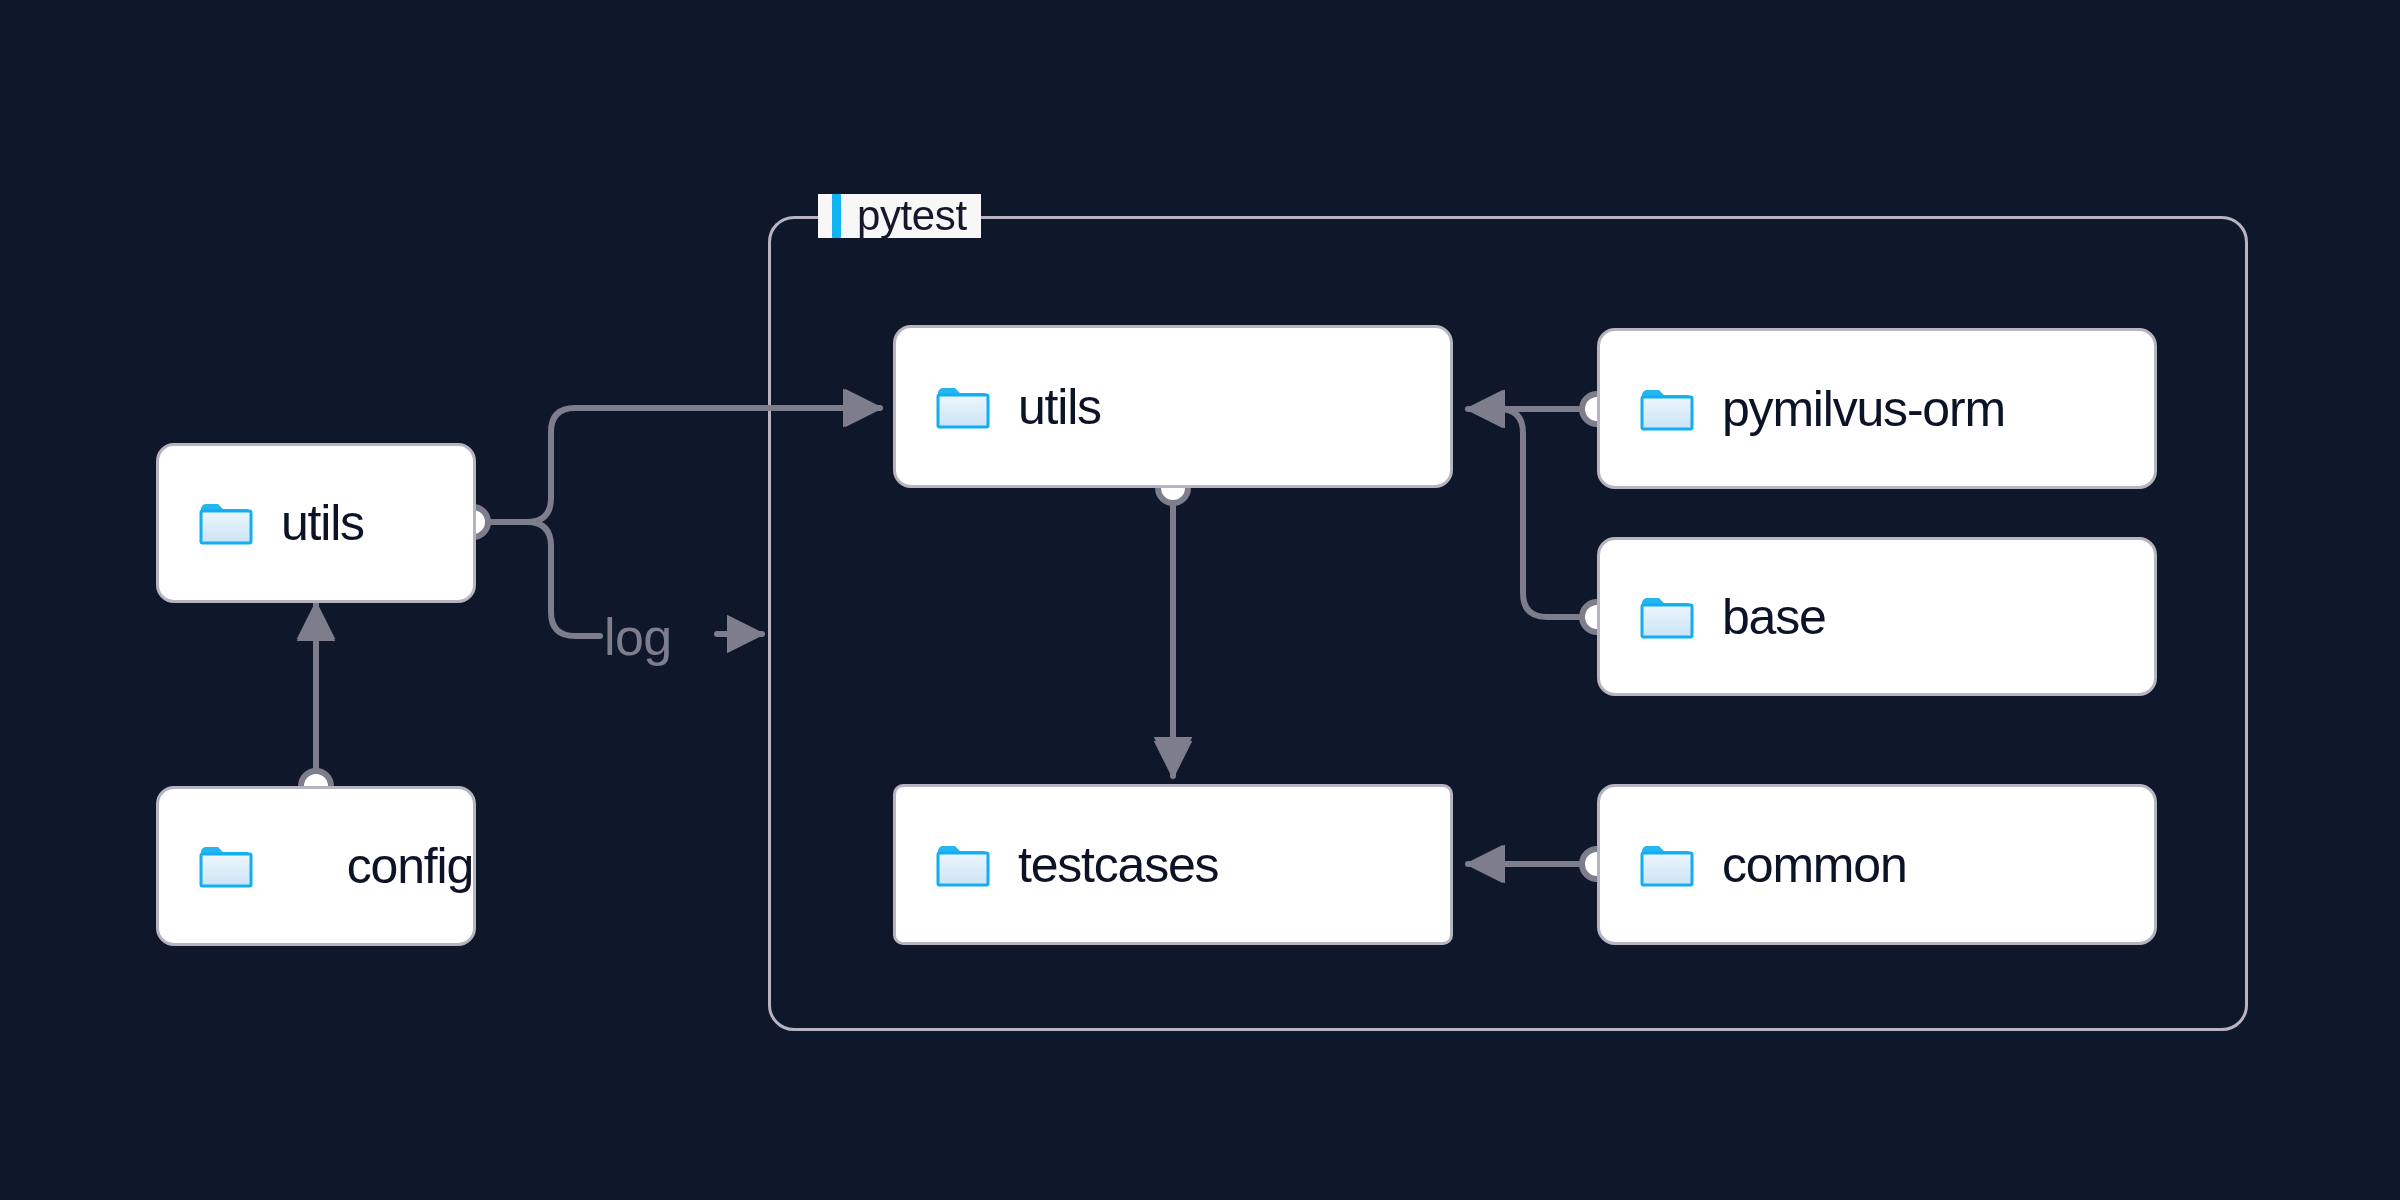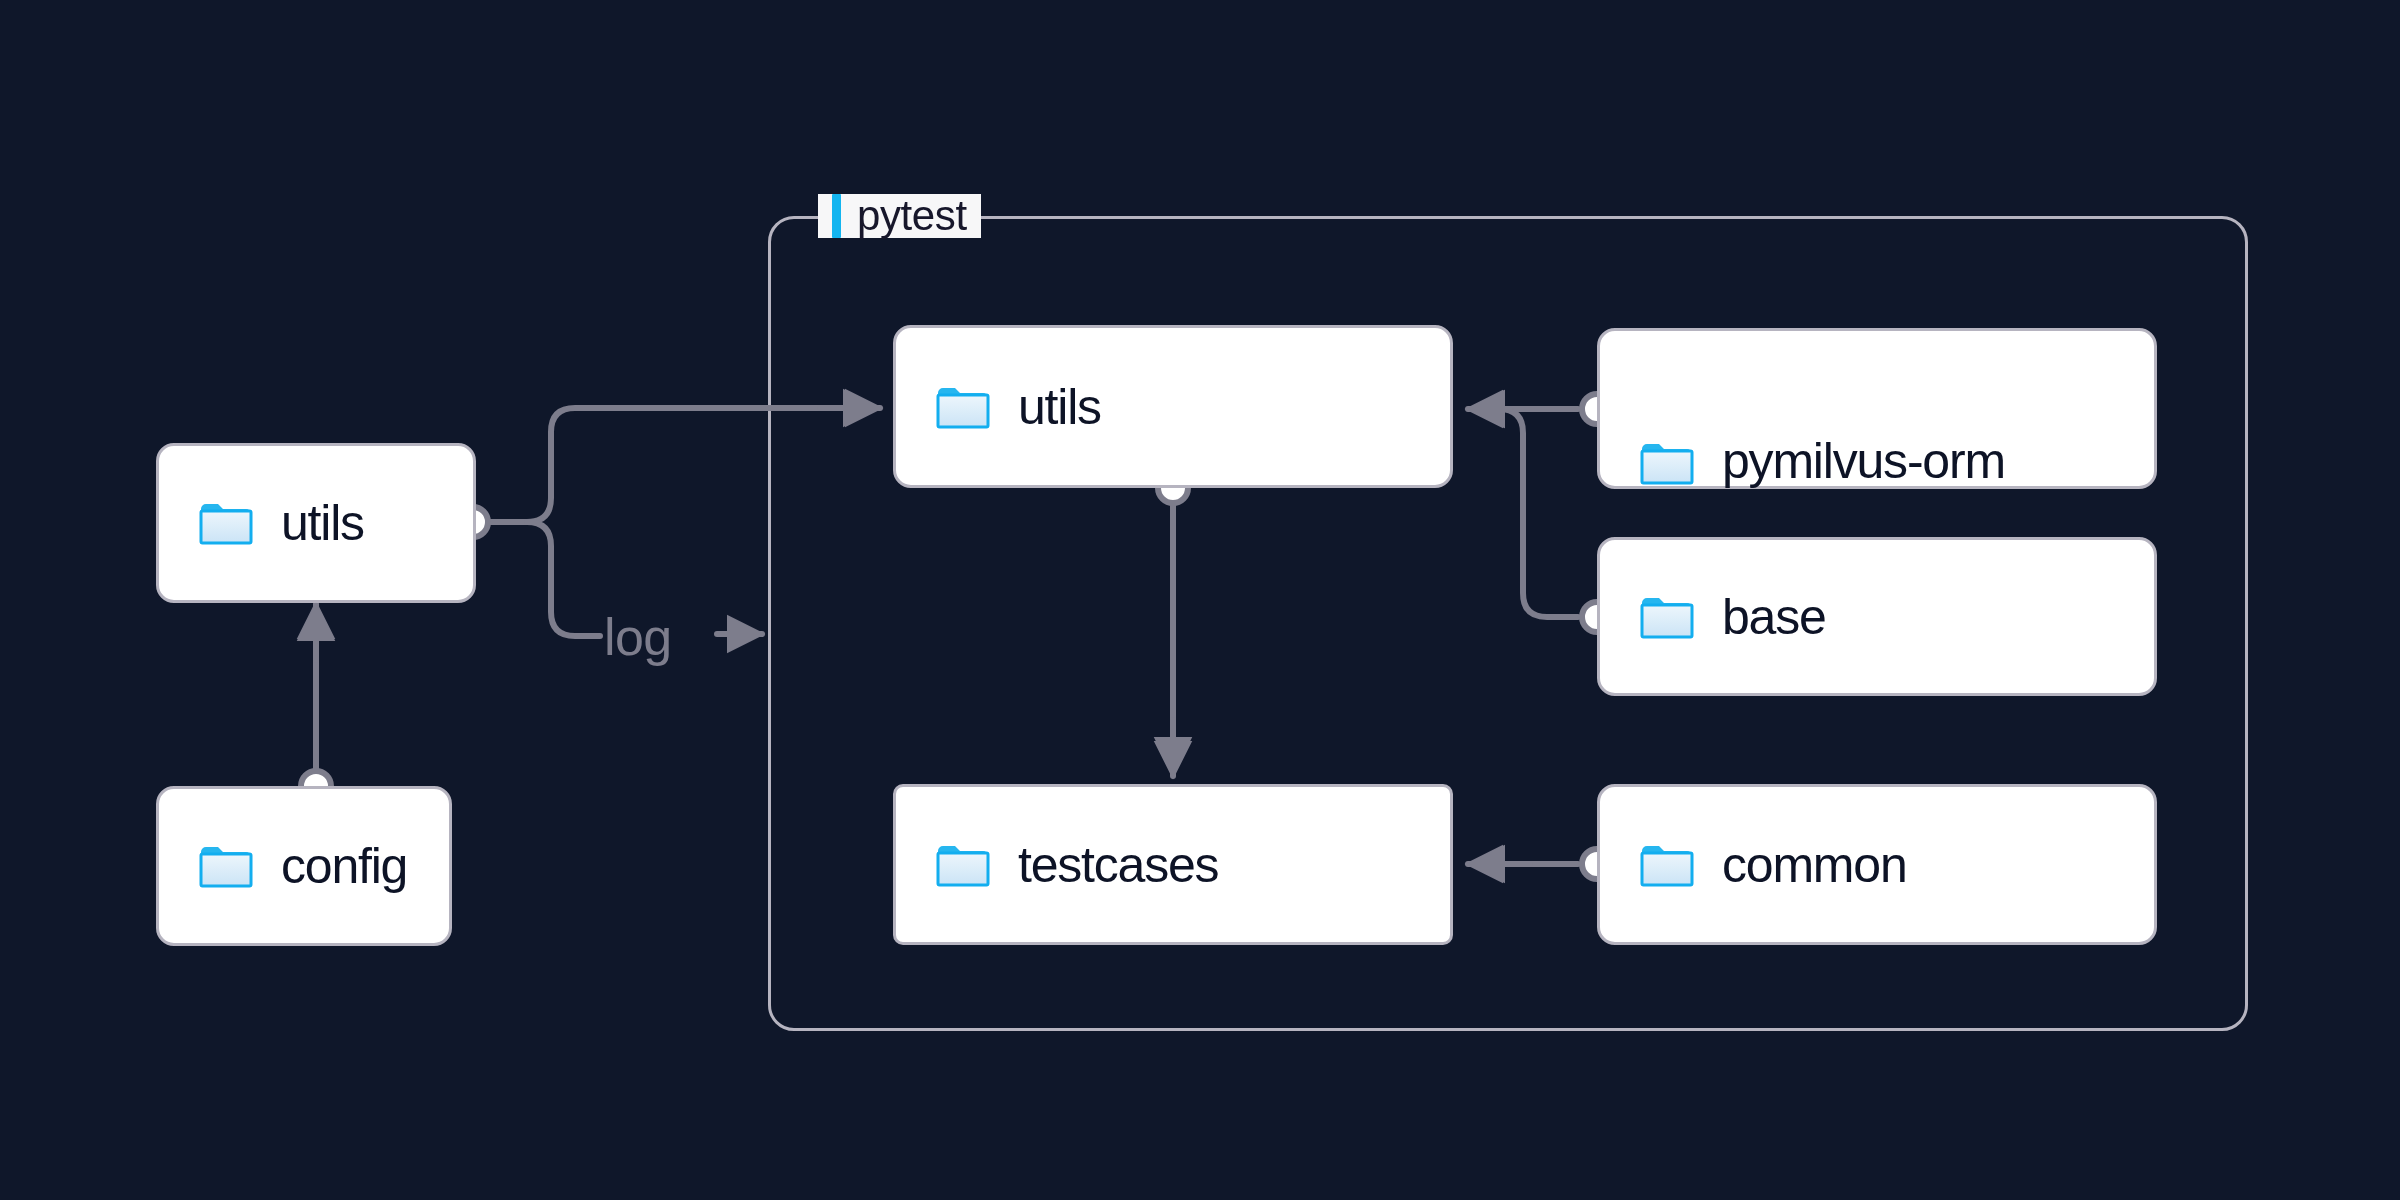--- a/index.html
+++ b/index.html
@@ -153,21 +153,21 @@
   <div class="node" style="left:156px; top:443px; width:320px; height:160px;">
     <span class="folder">
       <svg viewBox="0 0 54 46" width="54" height="46">
         <path d="M2 9 a5 5 0 0 1 5-5 h12 l5 5 h23 a5 5 0 0 1 5 5 v2 H2 z" fill="#26b6ef"></path>
         <rect x="2" y="11" width="50" height="32" rx="1.5" fill="url(#folderGrad)" stroke="#13aeef" stroke-width="3"></rect>
       </svg>
     </span>
     <span class="label">utils</span>
   </div>
 
-  <div class="node" style="left:156px; top:786px; width:296px; height:160px;">
+  <div class="node" style="left:156px; top:786px; width:320px; height:160px;justify-content:space-between;">
     <span class="folder">
       <svg viewBox="0 0 54 46" width="54" height="46">
         <path d="M2 9 a5 5 0 0 1 5-5 h12 l5 5 h23 a5 5 0 0 1 5 5 v2 H2 z" fill="#26b6ef"></path>
         <rect x="2" y="11" width="50" height="32" rx="1.5" fill="url(#folderGrad)" stroke="#13aeef" stroke-width="3"></rect>
       </svg>
     </span>
     <span class="label">config</span>
   </div>
 
   <div class="node" style="left:893px; top:325px; width:560px; height:163px;">
@@ -183,21 +183,21 @@
   <div class="node" style="left:893px; top:784px; width:560px; height:161px;border-radius:10px;">
     <span class="folder">
       <svg viewBox="0 0 54 46" width="54" height="46">
         <path d="M2 9 a5 5 0 0 1 5-5 h12 l5 5 h23 a5 5 0 0 1 5 5 v2 H2 z" fill="#26b6ef"></path>
         <rect x="2" y="11" width="50" height="32" rx="1.5" fill="url(#folderGrad)" stroke="#13aeef" stroke-width="3"></rect>
       </svg>
     </span>
     <span class="label">testcases</span>
   </div>
 
-  <div class="node" style="left:1597px; top:328px; width:560px; height:161px;align-items:flex-end;">
+  <div class="node" style="left:1597px; top:328px; width:560px; height:161px;">
     <span class="folder">
       <svg viewBox="0 0 54 46" width="54" height="46">
         <path d="M2 9 a5 5 0 0 1 5-5 h12 l5 5 h23 a5 5 0 0 1 5 5 v2 H2 z" fill="#26b6ef"></path>
         <rect x="2" y="11" width="50" height="32" rx="1.5" fill="url(#folderGrad)" stroke="#13aeef" stroke-width="3"></rect>
       </svg>
     </span>
     <span class="label">pymilvus-orm</span>
   </div>
 
   <div class="node" style="left:1597px; top:537px; width:560px; height:159px;">

